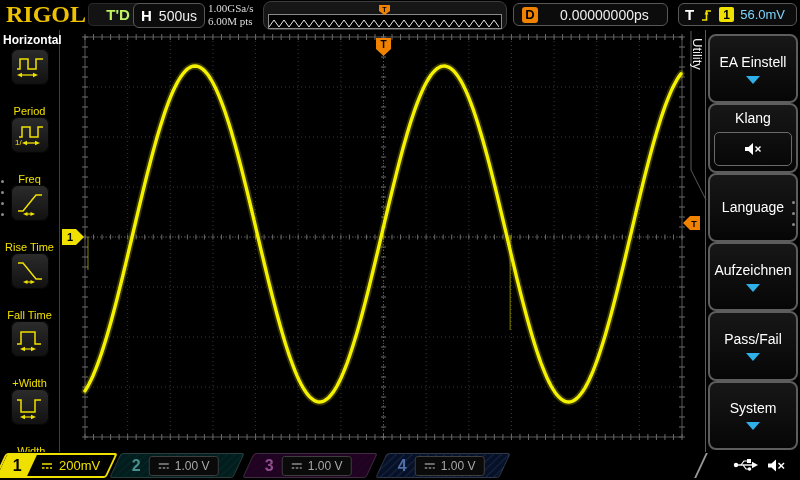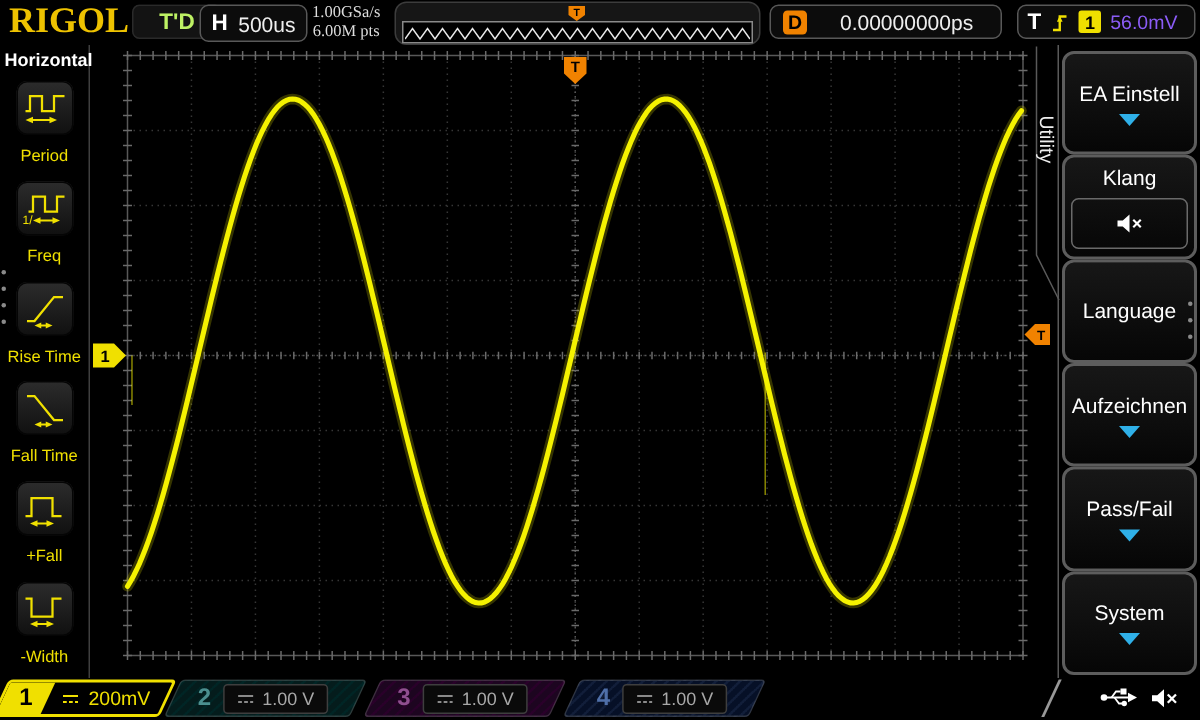--- a/index.html
+++ b/index.html
@@ -1,17 +1,17 @@
 <!DOCTYPE html>
 <html><head>
 <meta charset="utf-8">
 <style>
   html,body{margin:0;padding:0;background:#000;}
   .screen{position:relative;width:800px;height:480px;background:#000;overflow:hidden;
-          font-family:"Liberation Sans",sans-serif;text-align:center;}
+          font-family:"Liberation Sans",sans-serif;}
   
   .top-bar{position:absolute;left:0;top:0;width:800px;height:30px;background:#000;}
   .logo{position:absolute;left:6px;top:1px;font-family:"Liberation Serif",serif;
         font-weight:bold;font-size:24px;color:#eec200;letter-spacing:0px;}
   .badge-td{position:absolute;left:88px;top:3px;width:60px;height:23px;background:#131313;
             border-radius:5px;box-shadow:inset 0 0 0 1px #2a2a2a;display:flex;align-items:center;
             justify-content:center;color:#bef264;font-weight:bold;font-size:15px;}
   .hbox{position:absolute;left:133px;top:3px;width:70px;height:23px;background:#0c0c0c;
         border:1px solid #585858;border-radius:6px;display:flex;align-items:center;
         justify-content:center;gap:7px;color:#eee;}
@@ -28,30 +28,30 @@
         padding-left:8px;box-sizing:border-box;gap:22px;}
   .d-badge{width:16px;height:16px;background:#f08200;border-radius:3px;color:#000;
            font-weight:bold;font-size:13px;display:flex;align-items:center;justify-content:center;}
   .d-val{color:#eee;font-size:14px;}
   .tbox{position:absolute;left:678px;top:3px;width:119px;height:23px;background:#0c0c0c;
         border:1px solid #585858;border-radius:6px;display:flex;align-items:center;
         padding-left:6px;box-sizing:border-box;gap:6px;}
   .tbox .t{color:#fff;font-weight:bold;font-size:15px;}
   .ch1-badge{width:15px;height:15px;background:#f0e000;border-radius:2px;color:#000;
              font-weight:bold;font-size:12px;display:flex;align-items:center;justify-content:center;}
-  .t-level{color:#8b5cf6;font-size:13px;}
+  .t-level{color:#7dd3fc;font-size:13px;}
   
   .left-menu{position:absolute;left:0;top:30px;width:60px;height:422px;background:#000;
              border-right:1px solid #3f3f3f;box-sizing:border-box;}
   .lm-title{color:#fff;font-size:12px;padding:3px 0 2px 3px;font-weight:bold;}
   .lm-items{display:flex;flex-direction:column;height:400px;}
   .lm-item{flex:1;display:flex;flex-direction:column;align-items:center;justify-content:center;}
   .lm-icon{width:38px;height:36px;border-radius:7px;background:linear-gradient(#2c2c2c,#101010);
            box-shadow:inset 0 0 0 1px #050505;display:flex;align-items:center;justify-content:center;}
-  .lm-label{color:#f0e000;font-size:11px;margin-top:8px;white-space:nowrap;}
+  .lm-label{color:#f0e000;font-size:11px;margin-top:20px;white-space:nowrap;}
   .lm-dots{position:absolute;left:1px;top:150px;display:flex;flex-direction:column;gap:8px;}
   .dot{width:3px;height:3px;border-radius:50%;background:#8a8a8a;}
   
   #scope-svg{position:absolute;left:60px;top:30px;}
   
   .rp-line{position:absolute;left:705px;top:30px;width:1px;height:425px;background:#5a5a5a;}
   .utility-tab-line{position:absolute;left:686px;top:30px;}
   .utility-tab{position:absolute;left:690px;top:38px;width:15px;height:110px;color:#eee;
                font-size:13px;writing-mode:vertical-rl;}
   .right-menu{position:absolute;left:708px;top:34px;width:90px;height:416px;display:flex;
@@ -181,21 +181,21 @@
       </div>
       <div class="lm-item">
         <div class="lm-icon">
             <svg width="30" height="28">
           <path d="M2,19 h4 v-12 h14 v12 h6" fill="none" stroke="#f0e000" stroke-width="1.5"></path>
           <line x1="9" y1="24" x2="17" y2="24" stroke="#f0e000" stroke-width="1.2"></line>
           <polygon points="5,24 10,21.8 10,26.2" fill="#f0e000"></polygon>
           <polygon points="21,24 16,21.8 16,26.2" fill="#f0e000"></polygon>
         </svg>
           </div>
-        <div class="lm-label">+Fall</div>
+        <div class="lm-label">+Width</div>
       </div>
       <div class="lm-item">
         <div class="lm-icon">
             <svg width="30" height="28">
           <path d="M2,7 h4 v12 h14 v-12 h6" fill="none" stroke="#f0e000" stroke-width="1.5"></path>
           <line x1="9" y1="24" x2="17" y2="24" stroke="#f0e000" stroke-width="1.2"></line>
           <polygon points="5,24 10,21.8 10,26.2" fill="#f0e000"></polygon>
           <polygon points="21,24 16,21.8 16,26.2" fill="#f0e000"></polygon>
         </svg>
           </div>

